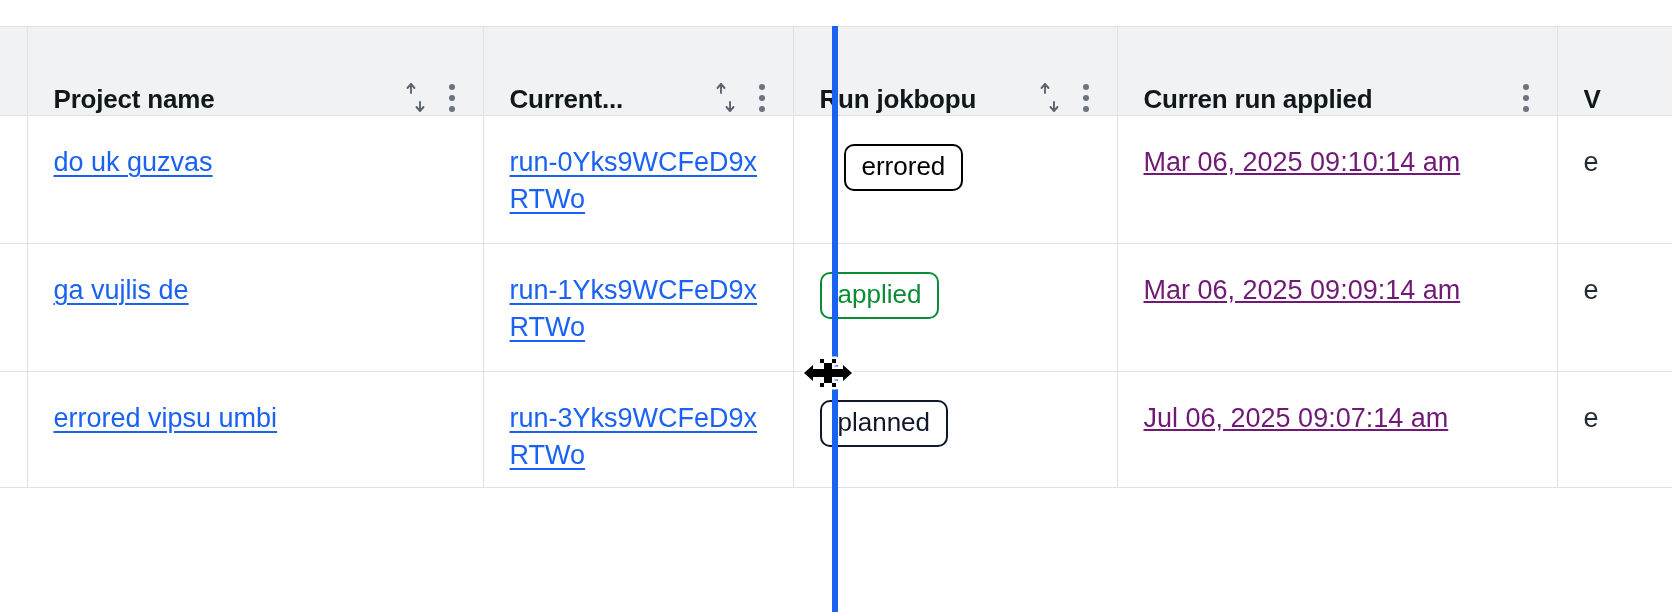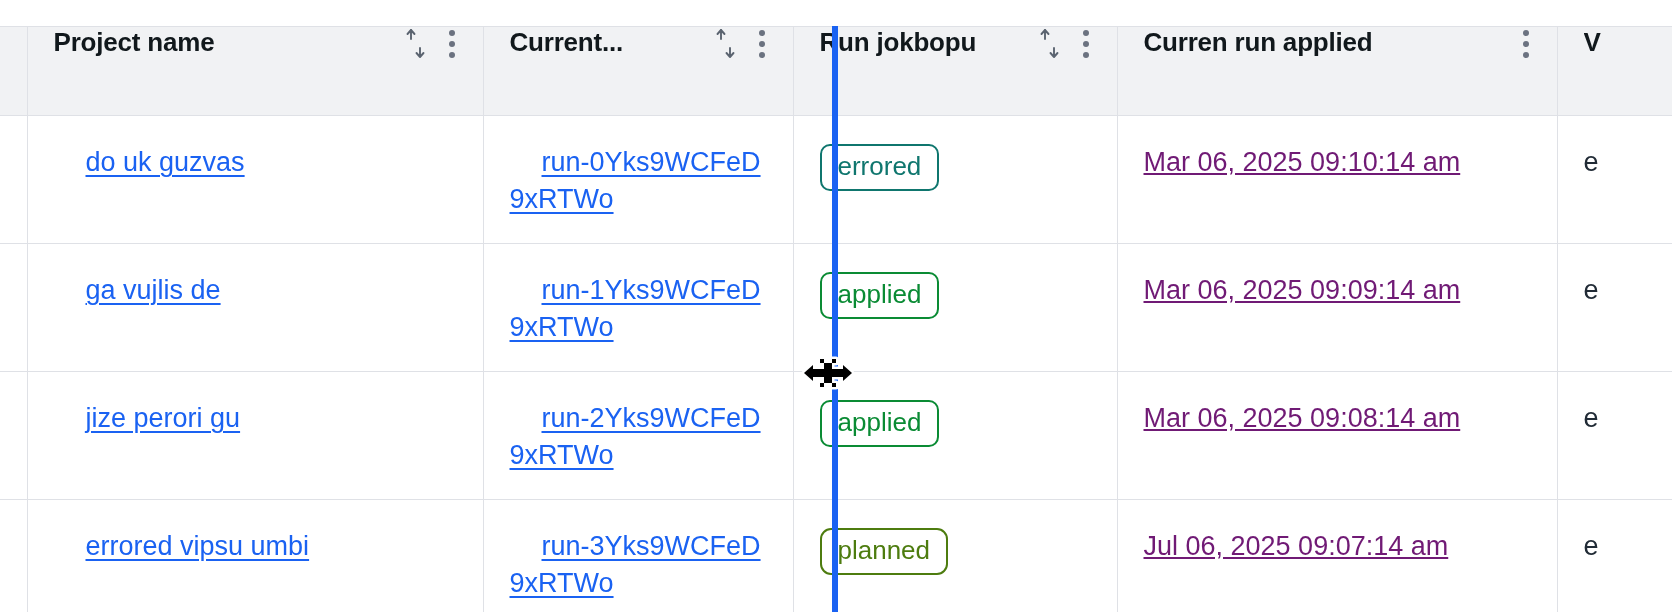--- a/index.html
+++ b/index.html
@@ -44,21 +44,21 @@
     border-top: 1px solid #dfe1e6;
     border-bottom: 1px solid #dfe1e6;
     padding: 0;
     font-weight: 700;
     font-size: 26px;
     color: #11181c;
   }
 
   .hdr-inner {
     display: flex;
-    align-items: flex-start;
+    align-items: flex-end;
     height: 88px;
     padding: 0 18px 0 26px;
     gap: 10px;
   }
 
   .hdr-label {
     flex: 0 1 auto;
     white-space: nowrap;
     overflow: hidden;
     text-overflow: clip;
@@ -108,36 +108,35 @@
 
   td.gutter, th.gutter { padding: 0; border-right: 1px solid #dfe1e6; }
 
   a.cell-link {
     color: #1a62f2;
     text-decoration: underline;
     text-underline-offset: 4px;
     text-decoration-thickness: 2px;
     cursor: pointer;
     word-break: break-all;
-    margin-left: 32px;
   }
 
   .badge {
     display: inline-block;
     border: 2px solid currentColor;
     border-radius: 10px;
     padding: 4px 16px 6px 16px;
     font-size: 26px;
     line-height: 1.25;
     background: #ffffff;
     white-space: nowrap;
   }
-  .badge.errored  { color: #0f766e; }
+  .badge.errored  { color: #000000; margin-left: 24px; }
   .badge.applied  { color: #0a8b34; }
-  .badge.planned  { color: #4d7c0f; border-radius: 11px; }
+  .badge.planned  { color: #0f172a; }
 
   .date-cell { color: #701a75; white-space: nowrap; text-decoration: underline; }
 
   
   .resize-line {
     position: absolute;
     top: 26px;
     left: 832px;
     width: 6px;
     height: 586px;
@@ -253,28 +252,20 @@
           <td><span>e</span></td>
         </tr>
         <tr>
           <td class="gutter"></td>
           <td><a class="cell-link">ga vujlis de</a></td>
           <td><a class="cell-link">run-1Yks9WCFeD9xRTWo</a></td>
           <td><span class="badge applied">applied</span></td>
           <td><span class="date-cell">Mar 06, 2025 09:09:14 am</span></td>
           <td><span>e</span></td>
         </tr>
-        <tr>
-          <td class="gutter"></td>
-          <td><a class="cell-link">jize perori gu</a></td>
-          <td><a class="cell-link">run-2Yks9WCFeD9xRTWo</a></td>
-          <td><span class="badge applied">applied</span></td>
-          <td><span class="date-cell">Mar 06, 2025 09:08:14 am</span></td>
-          <td><span>e</span></td>
-        </tr>
         <tr class="short">
           <td class="gutter"></td>
           <td><a class="cell-link">errored vipsu umbi</a></td>
           <td><a class="cell-link">run-3Yks9WCFeD9xRTWo</a></td>
           <td><span class="badge planned">planned</span></td>
           <td><span class="date-cell">Jul 06, 2025 09:07:14 am</span></td>
           <td><span>e</span></td>
         </tr>
       </tbody>
   </table>

